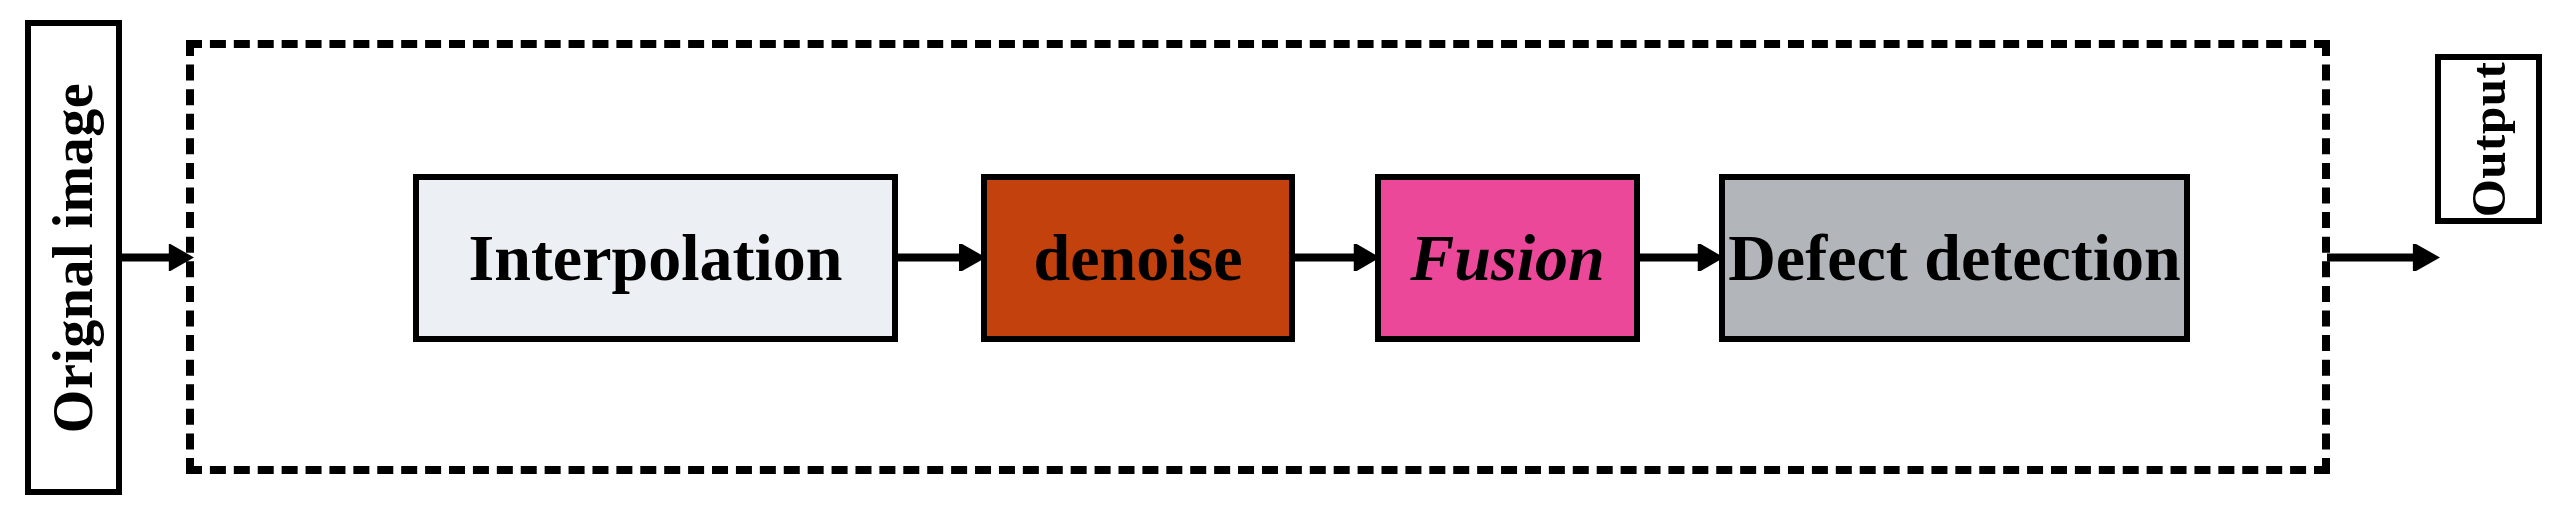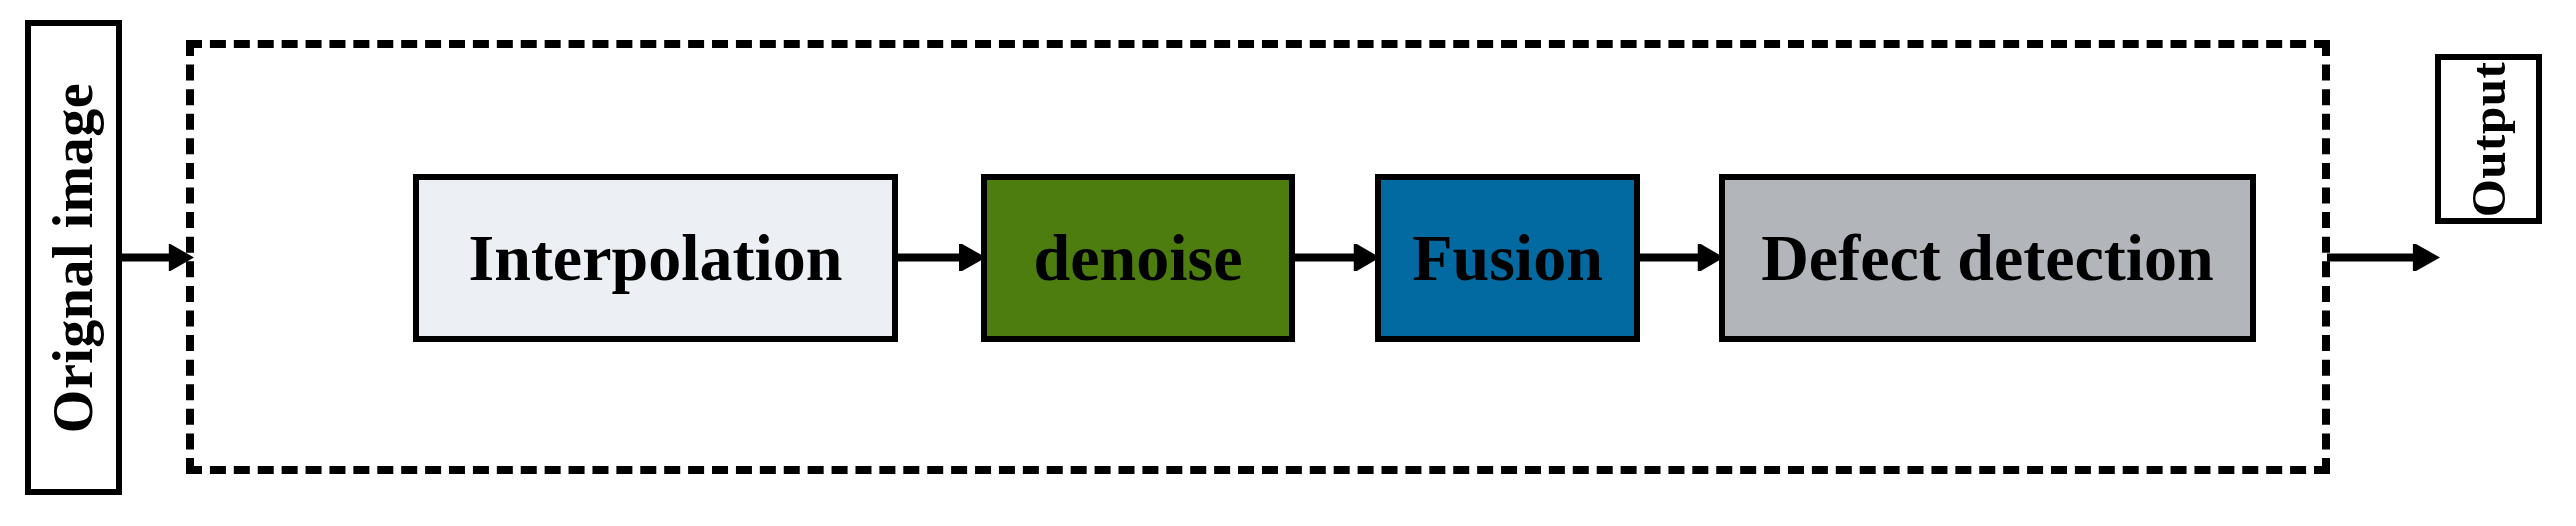--- a/index.html
+++ b/index.html
@@ -77,21 +77,21 @@
   .stage-box .stage-label {
     font-weight: bold;
     font-size: 66px;
     white-space: nowrap;
     line-height: 1;
   }
 
   #stage-interpolation { left: 413px;  width: 485px; }
   #stage-denoise       { left: 981px; width: 314px; }
   #stage-fusion        { left: 1375px; width: 265px; }
-  #stage-defect        { left: 1719px; width: 537px; }
+  #stage-defect        { left: 1719px; width: 471px; }
 
   
   .arrow {
     position: absolute;
     height: 27px;
     display: block;
   }
   .arrow svg { display: block; width: 100%; height: 100%; }
 
   #arrow-input-to-group { left: 122px;  top: 244px; width: 72px; }
@@ -122,32 +122,32 @@
     <span class="stage-label">Interpolation</span>
   </div>
 
   <span id="arrow-interp-to-denoise" class="arrow">
     <svg viewBox="0 0 100 30" preserveAspectRatio="none">
       <line x1="0" y1="15" x2="80" y2="15" stroke="#000000" stroke-width="9"></line>
       <polygon points="100,15 70,32 70,-2" fill="#000000"></polygon>
     </svg>
   </span>
 
-  <div id="stage-denoise" class="stage-box" style="background:#4d7c0f;">
+  <div id="stage-denoise" class="stage-box" style="background:#c2410c;">
     <span class="stage-label">denoise</span>
   </div>
 
   <span id="arrow-denoise-to-fusion" class="arrow">
     <svg viewBox="0 0 96 30" preserveAspectRatio="none">
       <line x1="0" y1="15" x2="76" y2="15" stroke="#000000" stroke-width="9"></line>
       <polygon points="96,15 67,32 67,-2" fill="#000000"></polygon>
     </svg>
   </span>
 
-  <div id="stage-fusion" class="stage-box" style="background:#0369a1;">
+  <div id="stage-fusion" class="stage-box" style="background:#ec4899;font-style:italic;">
     <span class="stage-label">Fusion</span>
   </div>
 
   <span id="arrow-fusion-to-defect" class="arrow">
     <svg viewBox="0 0 96 30" preserveAspectRatio="none">
       <line x1="0" y1="15" x2="76" y2="15" stroke="#000000" stroke-width="9"></line>
       <polygon points="96,15 67,32 67,-2" fill="#000000"></polygon>
     </svg>
   </span>
 

